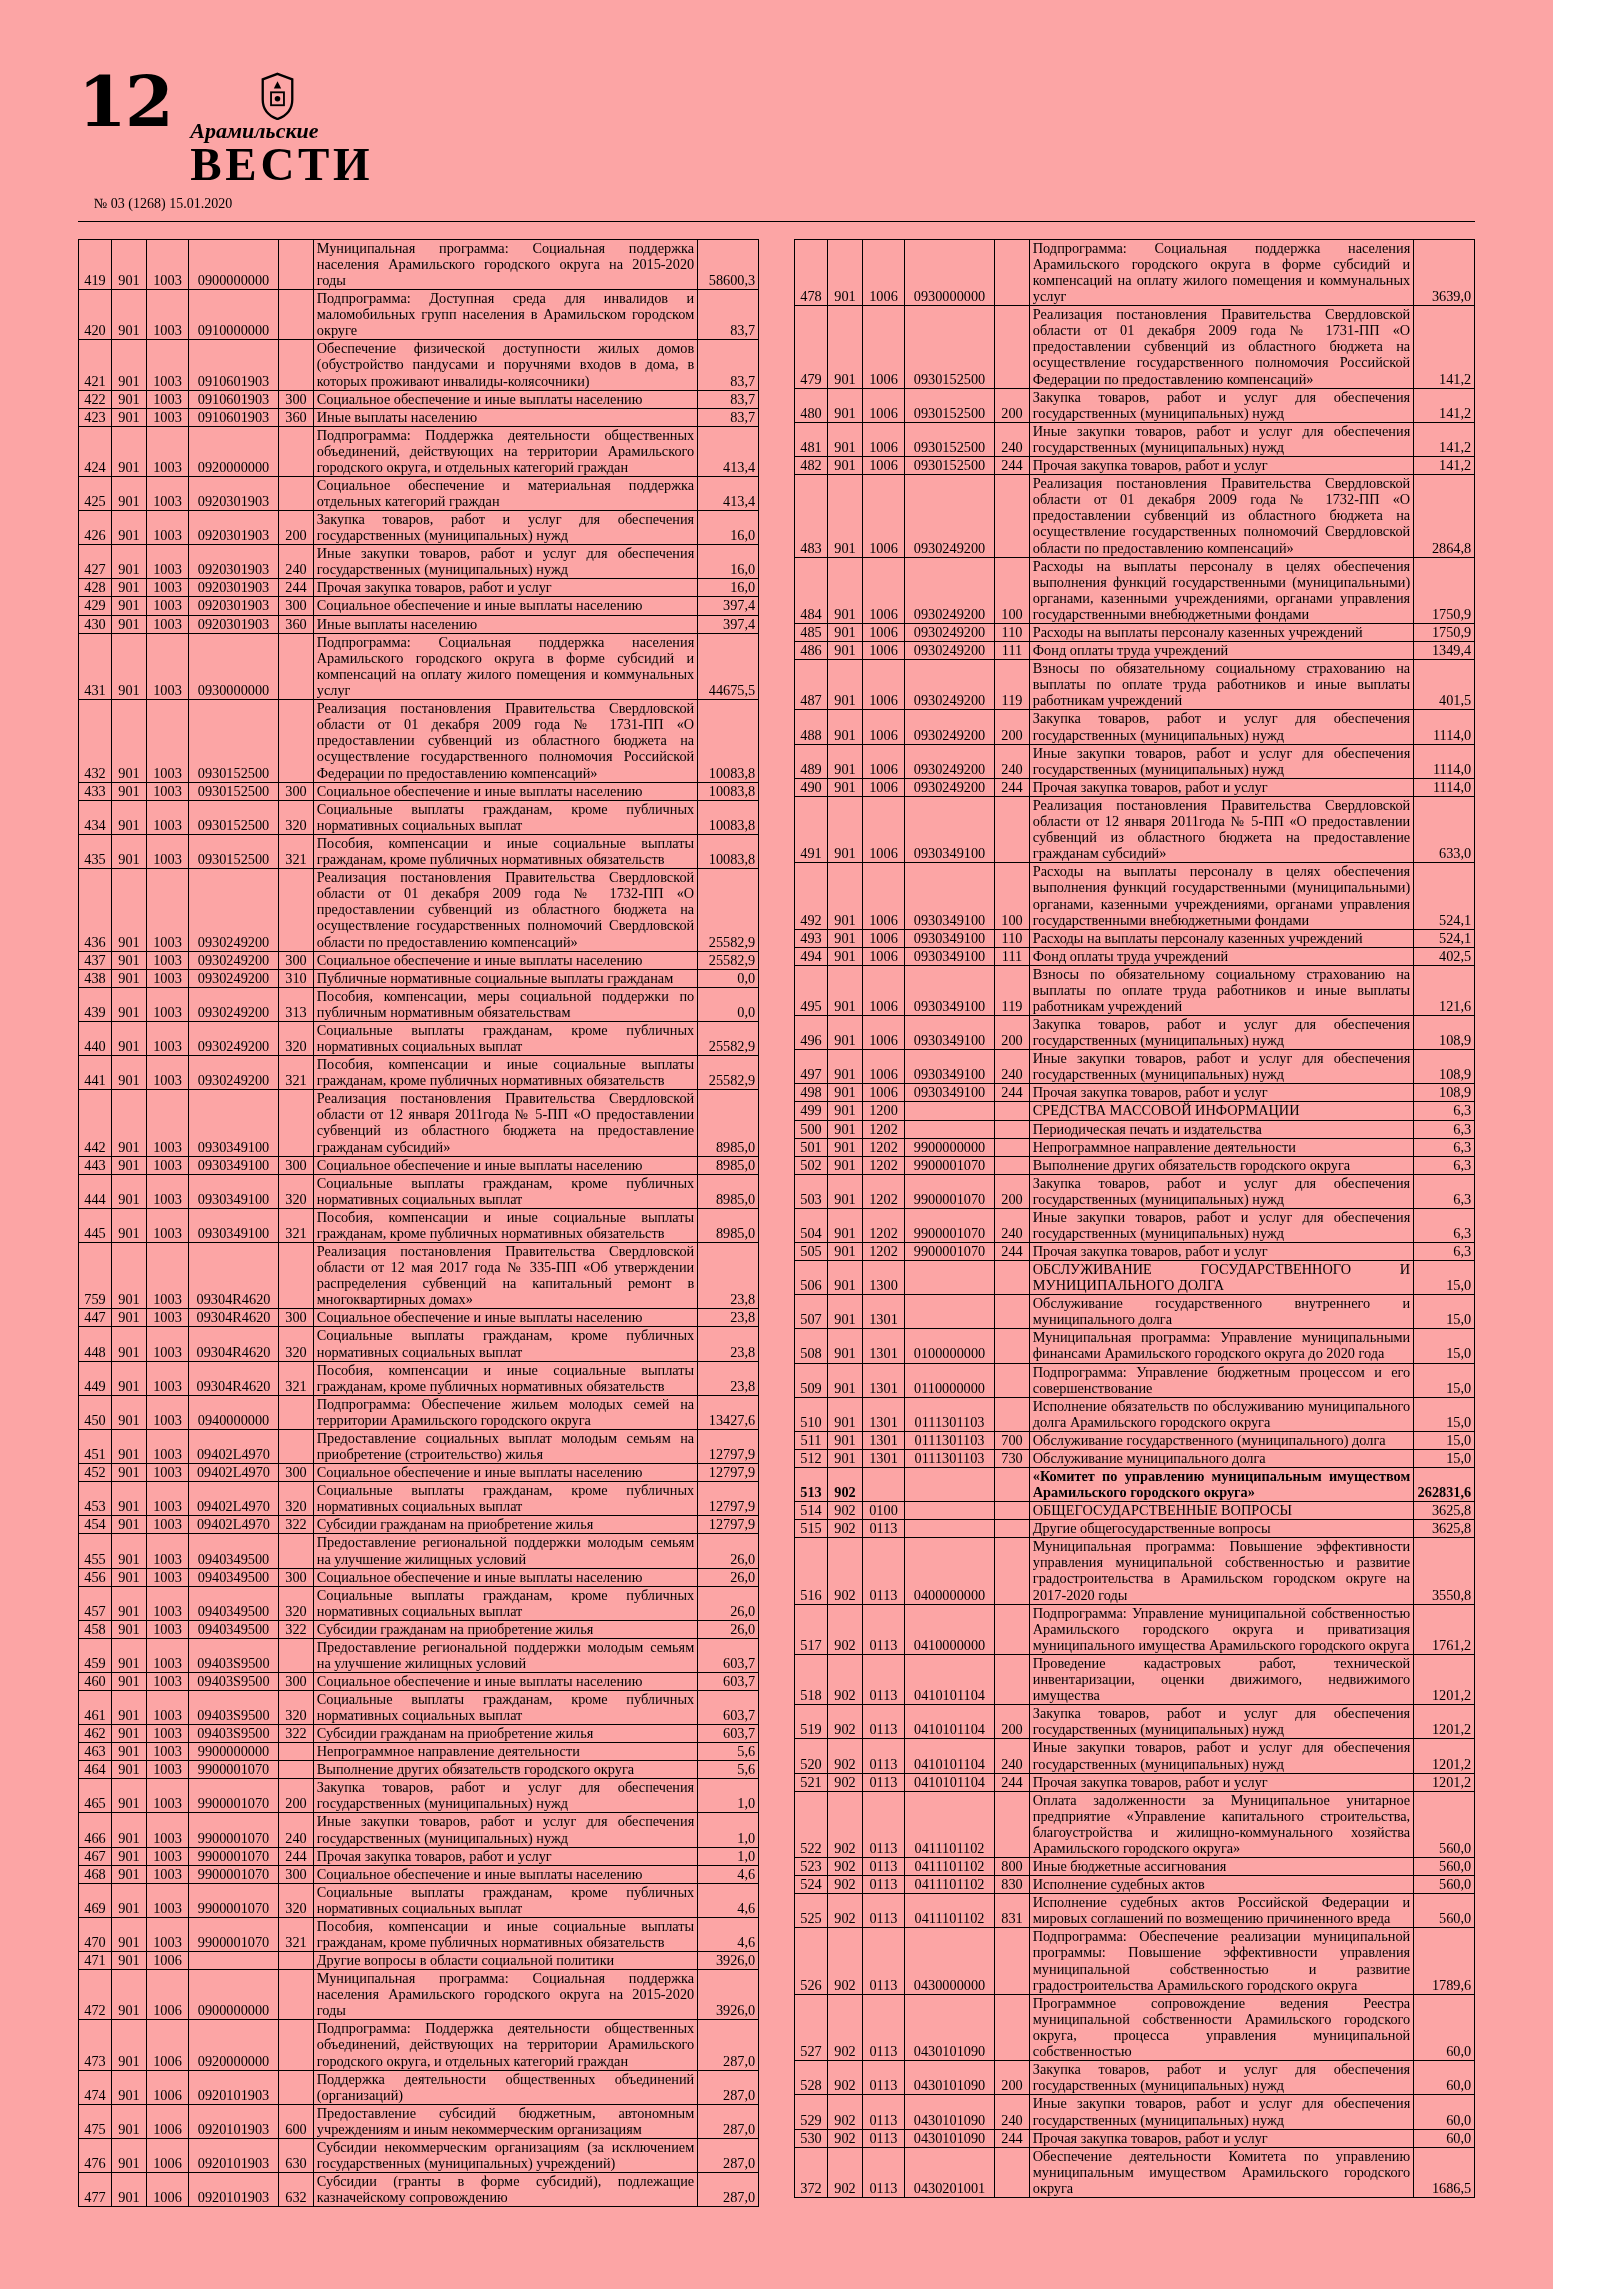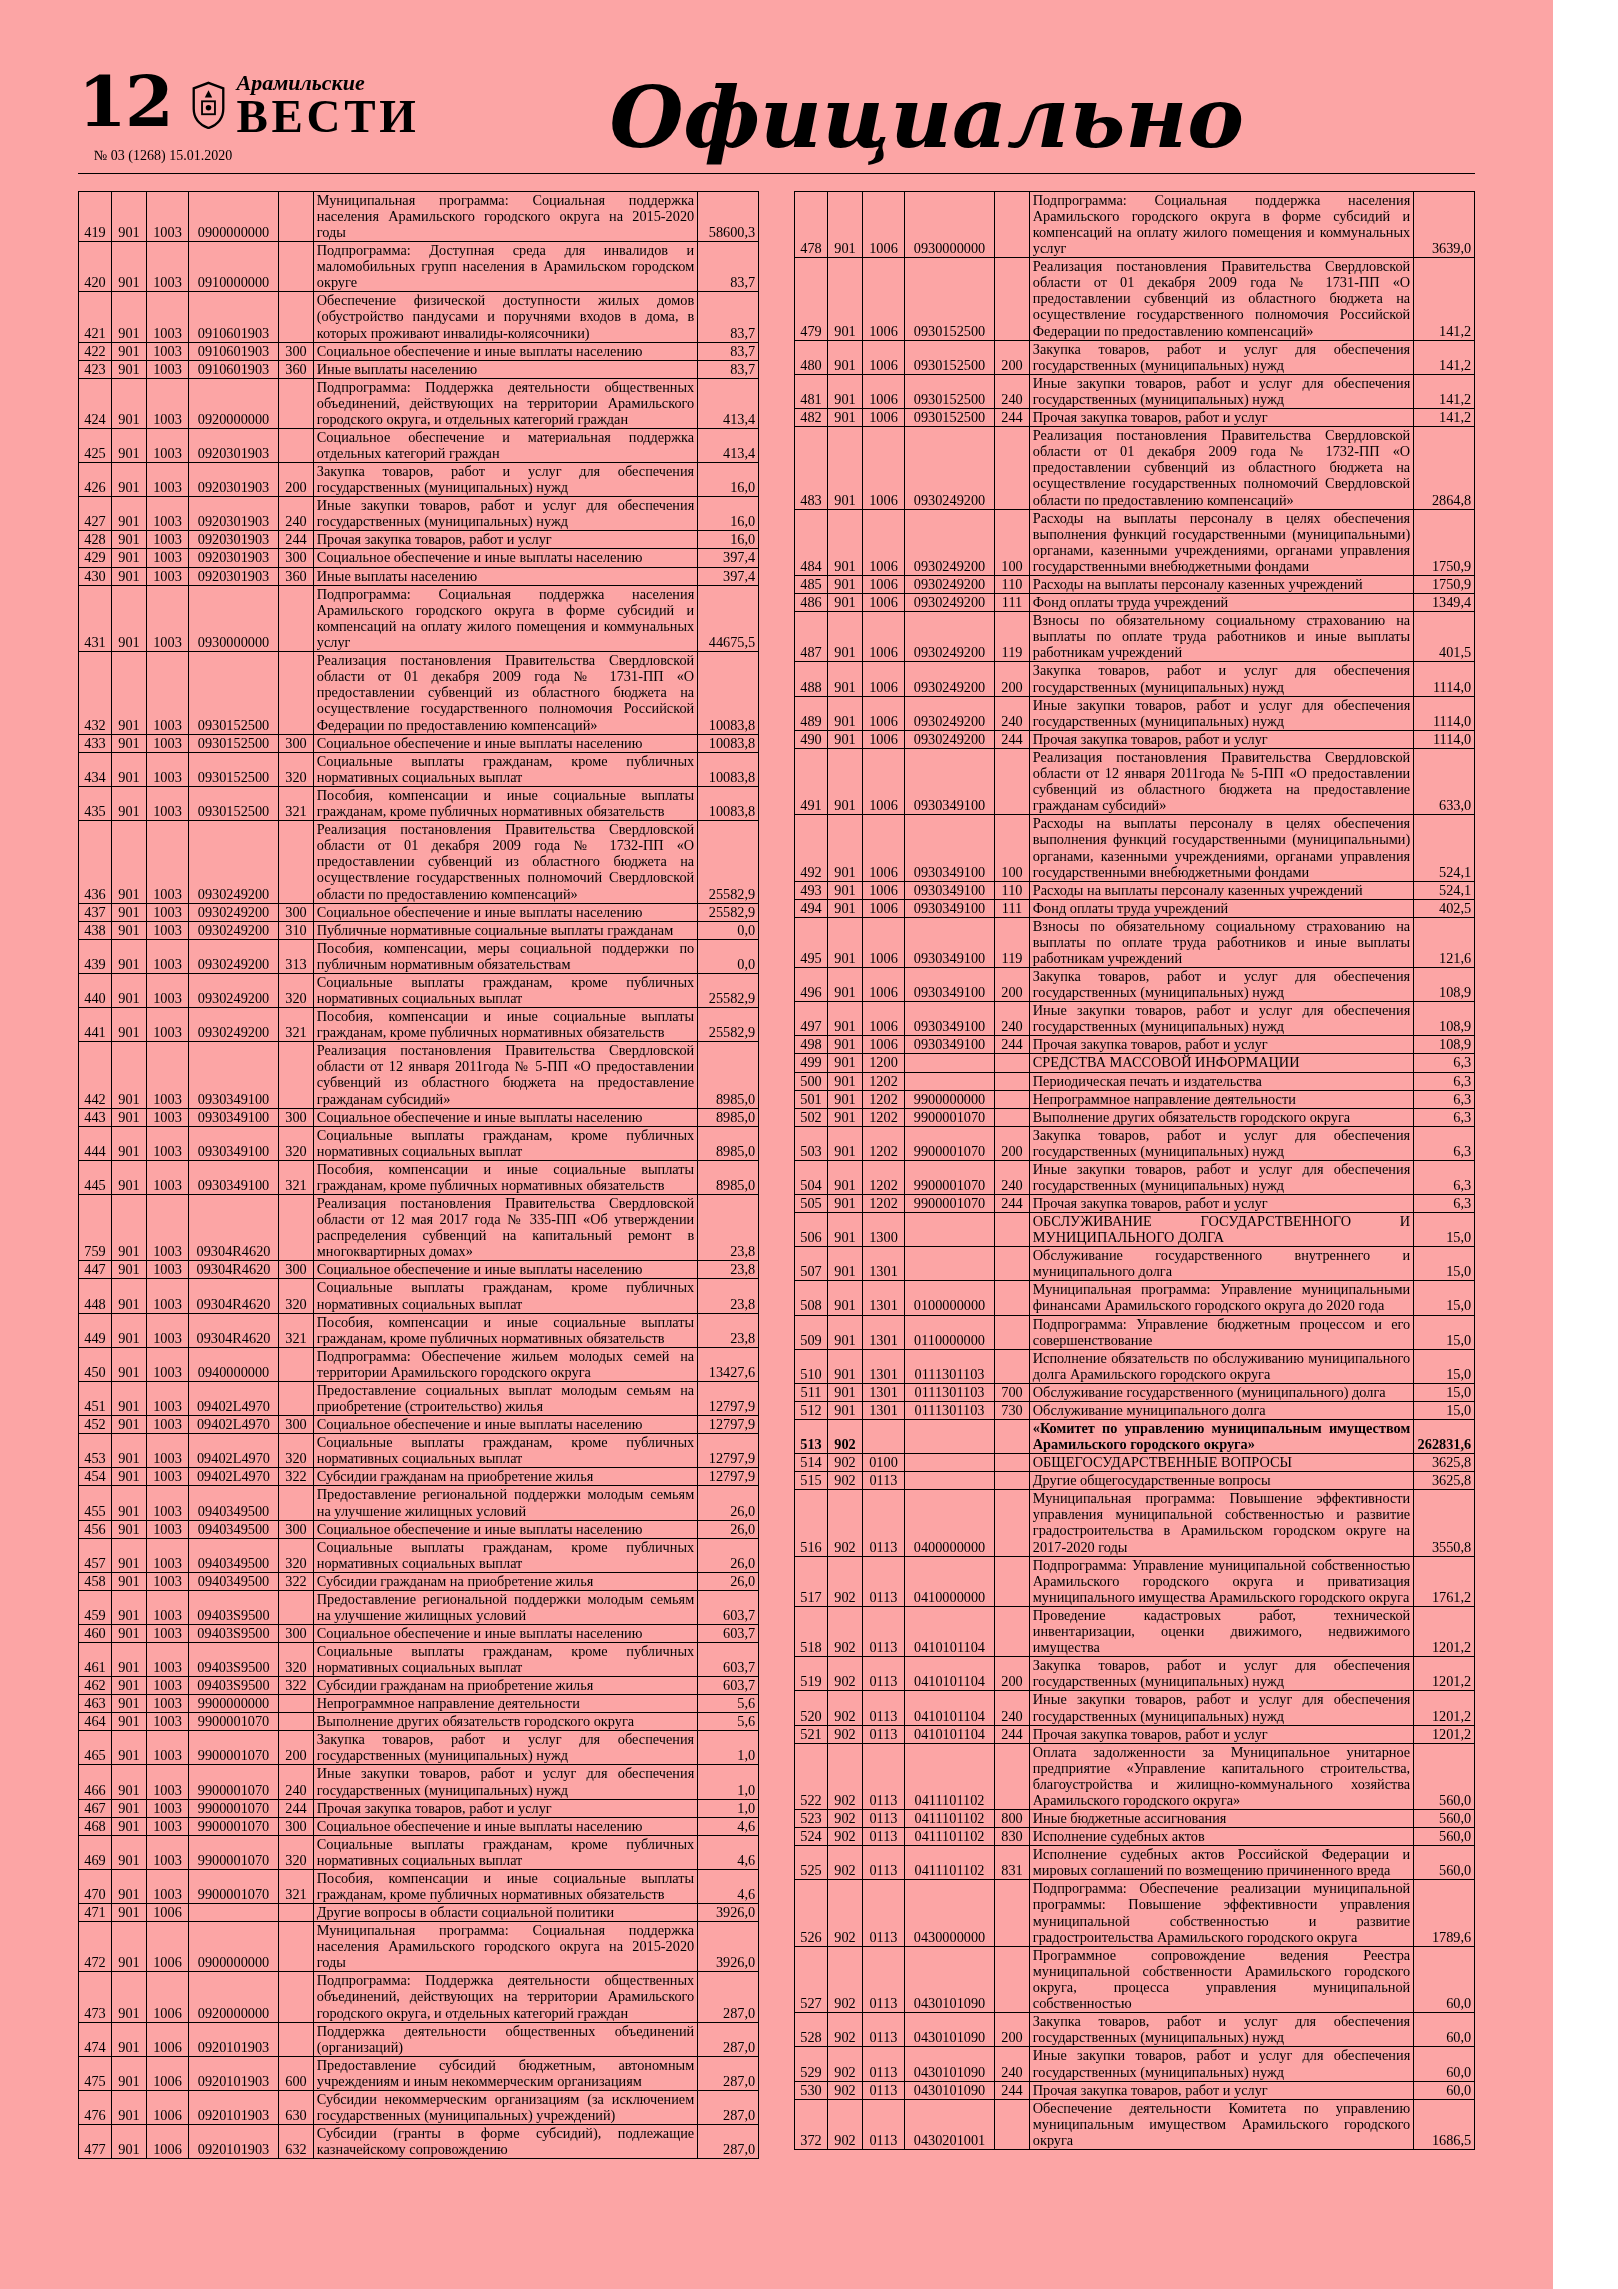--- a/index.html
+++ b/index.html
@@ -10,21 +10,21 @@
     font-family:"Liberation Serif", serif;
   }
   
   .header { display:flex; align-items:flex-start; }
   .header-left { display:flex; flex-direction:column; }
   .brand-row { display:flex; align-items:flex-start; }
   .page-number {
     font-family:"DejaVu Serif", serif;
     font-size:70px; font-weight:bold; line-height:0.85; letter-spacing:-1.8px;
   }
-  .masthead { margin-left:18.5px; display:flex; align-items:center; }
+  .masthead { margin-left:18.5px; display:flex; align-items:center;flex-direction:column; }
   .emblem { width:37px; height:48px; margin-right:9.2px; }
   .brand-names { display:flex; flex-direction:column; }
   .brand-top { font-size:22px; font-style:italic; font-weight:bold; line-height:1; }
   .brand-bottom { font-size:47px; font-weight:bold; letter-spacing:3.7px; line-height:0.95; }
   .issue { font-size:14px; margin-top:9.2px; margin-left:16px; }
   .section-title {
     margin-left:auto; margin-right:231px; align-self:center;
     font-family:"DejaVu Serif", serif; font-style:italic; font-weight:bold;
     font-size:85px; line-height:1;
   }
@@ -63,21 +63,20 @@
             </svg>
           </span>
           <div class="brand-names">
             <span class="brand-top">Арамильские</span>
             <span class="brand-bottom">ВЕСТИ</span>
           </div>
         </div>
       </div>
       <div class="issue">№ 03 (1268) 15.01.2020</div>
     </div>
-    <div class="section-title">Официально</div>
   </div>
 
   <div class="rule"></div>
 
   <div class="columns">
     <div class="col">
       <table class="budget">
         <colgroup>
           <col style="width:33px">
             <col style="width:35px">

